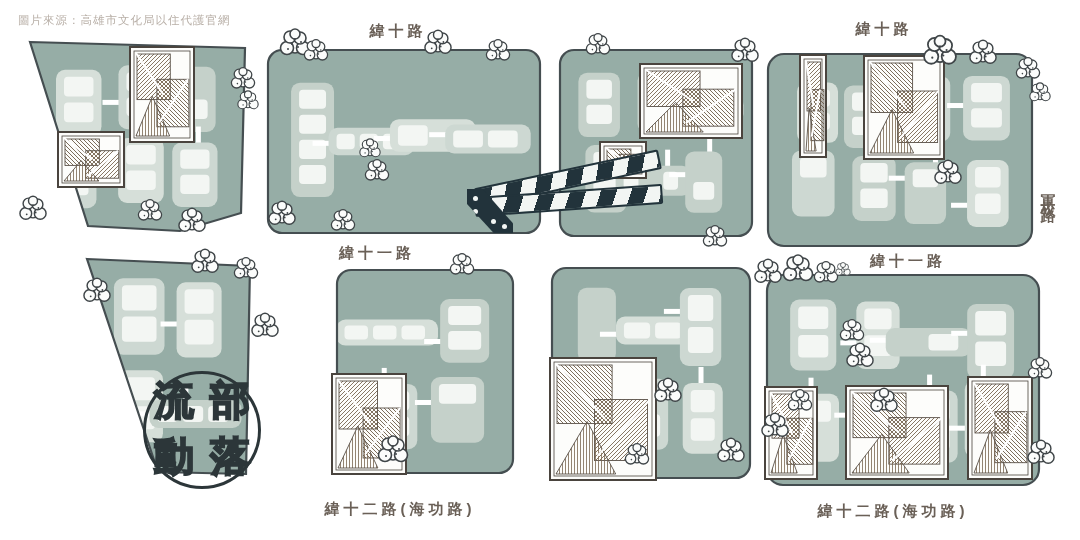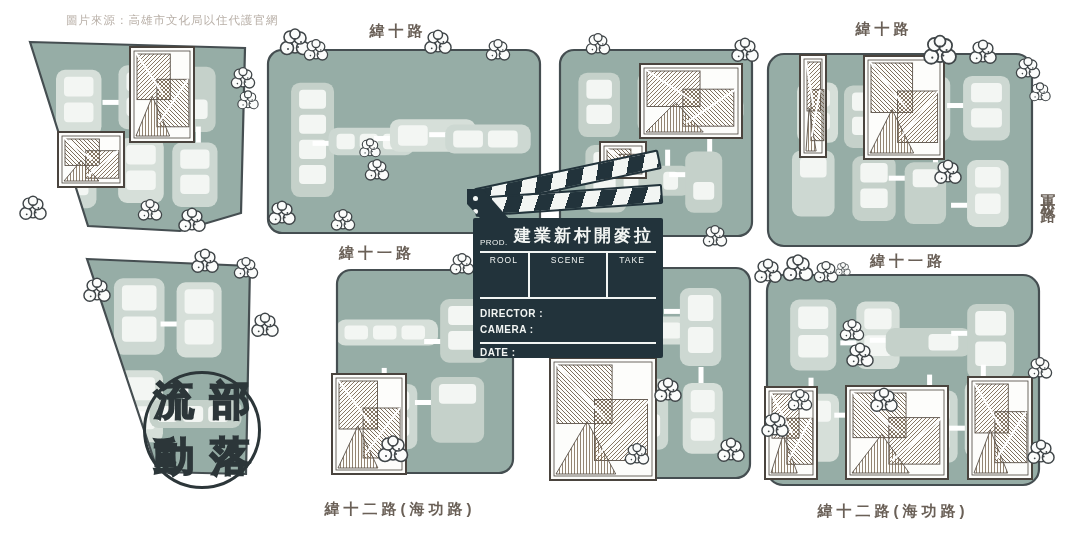--- a/index.html
+++ b/index.html
@@ -6,21 +6,21 @@
     --teal:#96ada6; --teal-stroke:#454e51;
     --pale1:#cdd8d2; --pale2:#d6dfd9; --pale3:#c5d1ca;
     --unit:#f3f6f3; --clapper:#22333b; --paper:#ffffff;
     --ink:#4a443e; --label:#6a6057; --credit:#b9b0a8;
   }
   html,body{margin:0;padding:0;background:#fff;}
   .stage{position:relative;width:1080px;height:540px;background:var(--paper);overflow:hidden;
          font-family:"Liberation Sans",sans-serif;}
   #map-svg{position:absolute;left:0;top:0;}
   .credit{position:absolute;left:18px;top:13px;font-size:11.5px;color:var(--credit);
-          letter-spacing:1px;font-family:"DejaVu Serif",serif;margin-left:48px;}
+          letter-spacing:1px;font-family:"DejaVu Serif",serif;}
   .street{position:absolute;transform:translateX(-50%);font-family:Liberation Sans, sans-serif;
           font-size:15px;font-weight:bold;color:var(--label);letter-spacing:4px;white-space:nowrap;}
   .street-v{position:absolute;writing-mode:vertical-rl;font-family:"DejaVu Serif",serif;
           font-size:15px;font-weight:bold;color:var(--label);letter-spacing:7px;}
   .stamp{position:absolute;left:143px;top:371px;width:112px;height:112px;border:3.5px solid #2c3639;
          border-radius:50%;display:grid;grid-template-columns:1fr 1fr;grid-template-rows:1fr 1fr;
          place-items:center;font-family:"DejaVu Serif",serif;font-weight:bold;font-size:40px;
          line-height:1;color:#f6f8f6;-webkit-text-stroke:2px #2c3639;}
   .stamp span{transform:translateY(-2px);}
   
@@ -466,29 +466,15 @@
 
   <div class="clapper">
     <div class="bar bar-top"></div>
     <div class="bar bar-bottom"></div>
     <div class="hinge">
       <i class="d1"></i>
         <i class="d2"></i>
         <i class="d3"></i>
         <i class="d4"></i>
     </div>
-    <div class="board">
-      <div class="title-row">
-        <span class="prod">PROD.</span>
-        <span class="c-title">建業新村開麥拉</span>
-      </div>
-      <div class="cols">
-        <div class="col">ROOL</div>
-        <div class="col mid">SCENE</div>
-        <div class="col">TAKE</div>
-      </div>
-      <div class="field first">DIRECTOR :</div>
-      <div class="field">CAMERA :</div>
-      <div class="date-row">DATE :</div>
-    </div>
   </div>
 
 </div>
 
 </body></html>

